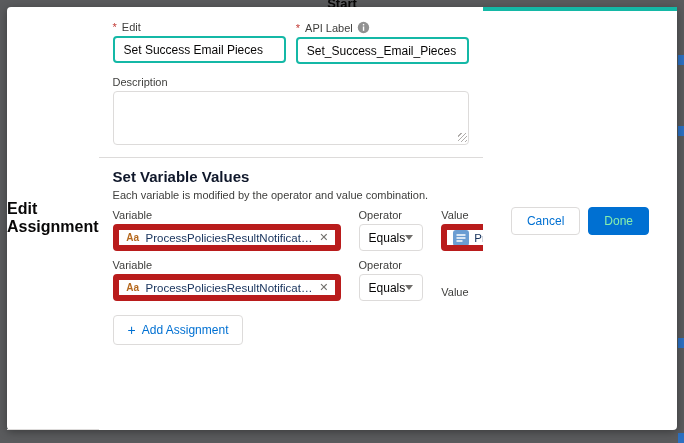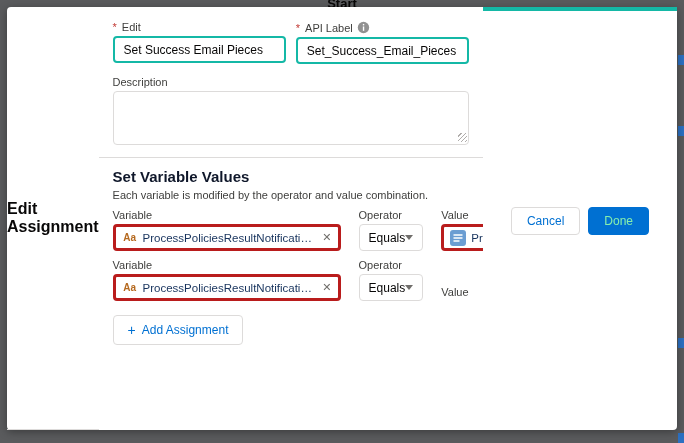--- a/index.html
+++ b/index.html
@@ -37,21 +37,21 @@
 
   .divider { border-top:1px solid #dddbda; margin:12px -14px 0 -14px; }
 
   .sec-title { font-size:15px; font-weight:600; color:#0f172a; margin:10px 0 4px; }
   .sec-sub { font-size:11px; color:#3e3e3c; margin-bottom:6px; }
 
   .arow { display:flex; gap:18px; align-items:flex-end; margin-top:8px; }
   .col-var { width:228px; } .col-op { width:148px; } .col-val { width:210px; }
   .clabel { font-size:11px; color:#3e3e3c; margin-bottom:3px; }
 
-  .pillbox { height:27px; border:3px solid #b91c1c; border-radius:4px; background:#fff;
+  .pillbox { height:27px; border:6px solid #b91c1c; border-radius:4px; background:#fff;
     display:flex; align-items:center; padding:0 6px; gap:5px; cursor:pointer; overflow:hidden; }
   .res-icon { flex:0 0 16px; width:16px; height:16px; border-radius:3px;
     display:flex; align-items:center; justify-content:center; }
   .res-icon.aa { color:#b5691f; font-size:10px; font-weight:bold; background:#fff; }
   .res-icon.tmpl { background:#6b9dd2; }
   .pill-text { flex:1 1 auto; font-size:11.5px; color:#16325c; white-space:nowrap;
     overflow:hidden; text-overflow:ellipsis; }
   .pill-x { flex:0 0 auto; color:#706e6b; font-size:11px; cursor:pointer; line-height:1; }
 
   .selbox { height:27px; border:1px solid #dddbda; border-radius:4px; background:#fff;

